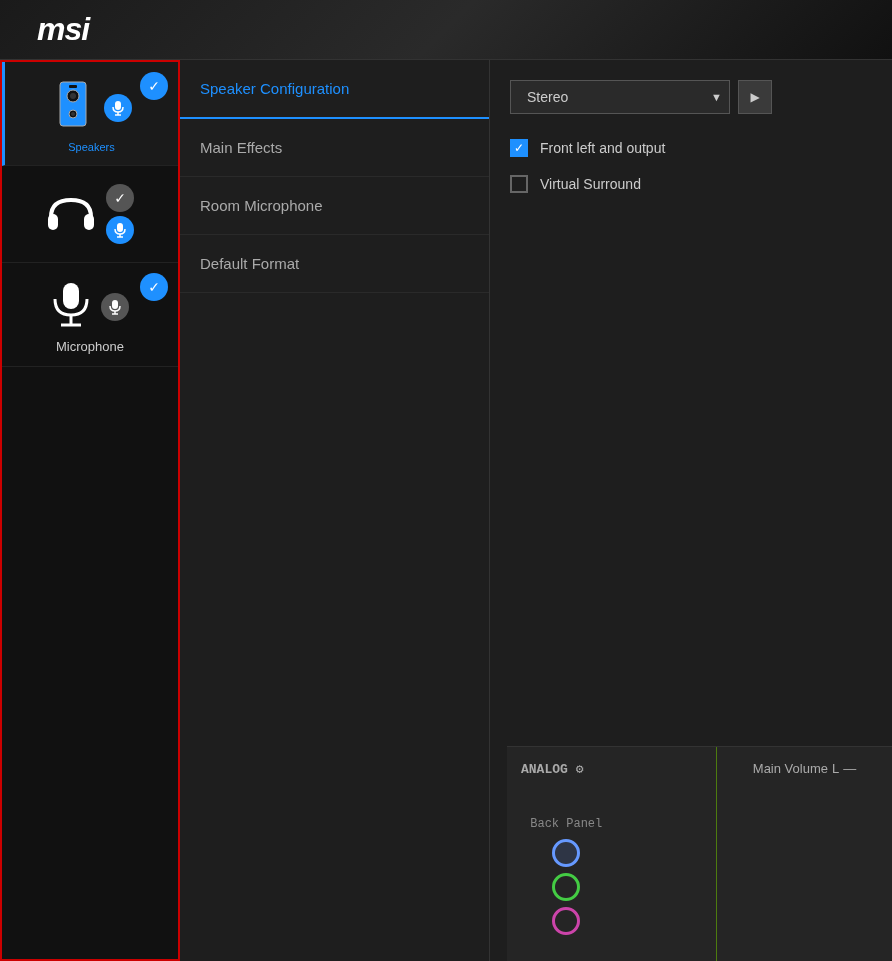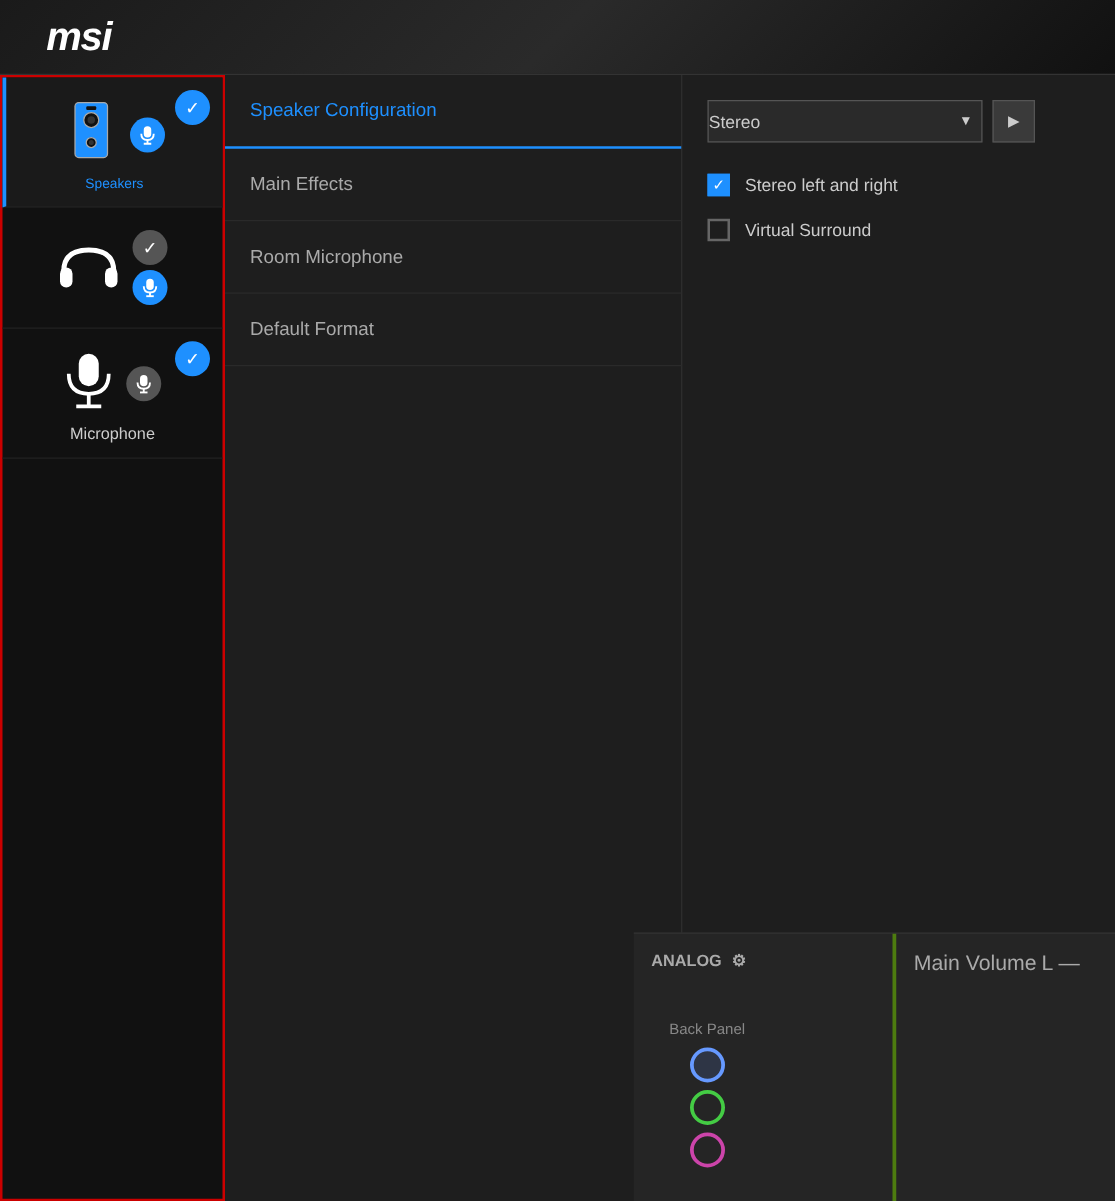--- a/index.html
+++ b/index.html
@@ -127,21 +127,21 @@
       flex: 1;
       background: #1e1e1e;
       display: flex;
       flex-direction: column;
     }
 
     
     .tabs-container {
       display: flex;
       flex-direction: column;
-      width: 366px;
+      width: 310px;
       border-right: 1px solid #333;
       background: #1e1e1e;
     }
 
     .tab-item {
       padding: 20px 20px;
       cursor: pointer;
       font-size: 15px;
       color: #aaa;
       border-bottom: 1px solid #2a2a2a;
@@ -163,21 +163,21 @@
       display: flex;
       align-items: center;
       gap: 8px;
       margin-bottom: 25px;
     }
 
     .dropdown-select {
       background: #2a2a2a;
       border: 1px solid #555;
       color: #ccc;
-      padding: 6px 0;
+      padding: 6px 16px;
       font-size: 14px;
       width: 220px;
       appearance: none;
       cursor: pointer;
       height: 34px;
     }
 
     .dropdown-arrow-btn {
       background: #3a3a3a;
       border: 1px solid #555;
@@ -375,35 +375,35 @@
             <div style="position:absolute; right:8px; top:50%; transform:translateY(-50%); pointer-events:none; color:#ccc; font-size:11px;">▼</div>
           </div>
           <div class="dropdown-arrow-btn">▶</div>
         </div>
 
 
         <div class="checkbox-row">
           <div class="checkbox-blue">
             <span style="color:white; font-size:12px;">✓</span>
           </div>
-          <span class="checkbox-label">Stereo left and right</span>
+          <span class="checkbox-label">Front left and output</span>
         </div>
 
         <div class="checkbox-row">
           <div class="checkbox-empty"></div>
           <span class="checkbox-label">Virtual Surround</span>
         </div>
 
       </div>
 
     </div>
 
     <div style="position:absolute; bottom:0; left:507px; right:0; height:215px; background:#252525; border-top:1px solid #333; display:flex;">
 
-      <div style="width:210px; padding:14px; border-right:3px solid #4d7c0f;">
+      <div style="width:210px; padding:14px; border-right:1px solid #4d7c0f;font-family:Liberation Mono, monospace;">
         <div class="analog-header">
           <span>ANALOG</span>
           <span style="cursor:pointer;">⚙</span>
         </div>
         <div style="display:grid; grid-template-columns:1fr 1fr;">
           <div>
             <div class="analog-col-header">Back Panel</div>
 
             <div style="display:flex; justify-content:center; margin-bottom:6px;">
               <div style="width:28px;height:28px;border-radius:50%;border:3px solid #6699ff;background:rgba(100,150,255,0.15);"></div>
@@ -414,21 +414,21 @@
             </div>
 
             <div style="display:flex; justify-content:center; margin-bottom:6px;">
               <div style="width:28px;height:28px;border-radius:50%;border:3px solid #cc44aa;"></div>
             </div>
           </div>
         </div>
       </div>
 
       <div style="flex:1; padding:14px;">
-        <div style="font-size:17px; color:#aaa; margin-bottom:12px; display:flex; gap:4px;">
+        <div style="font-size:13px; color:#aaa; margin-bottom:12px; display:flex; gap:4px;justify-content:center;">
           <span>Main Volume</span>
           <span>L</span>
           <span>—</span>
         </div>
       </div>
 
     </div>
 
   </div>
 

